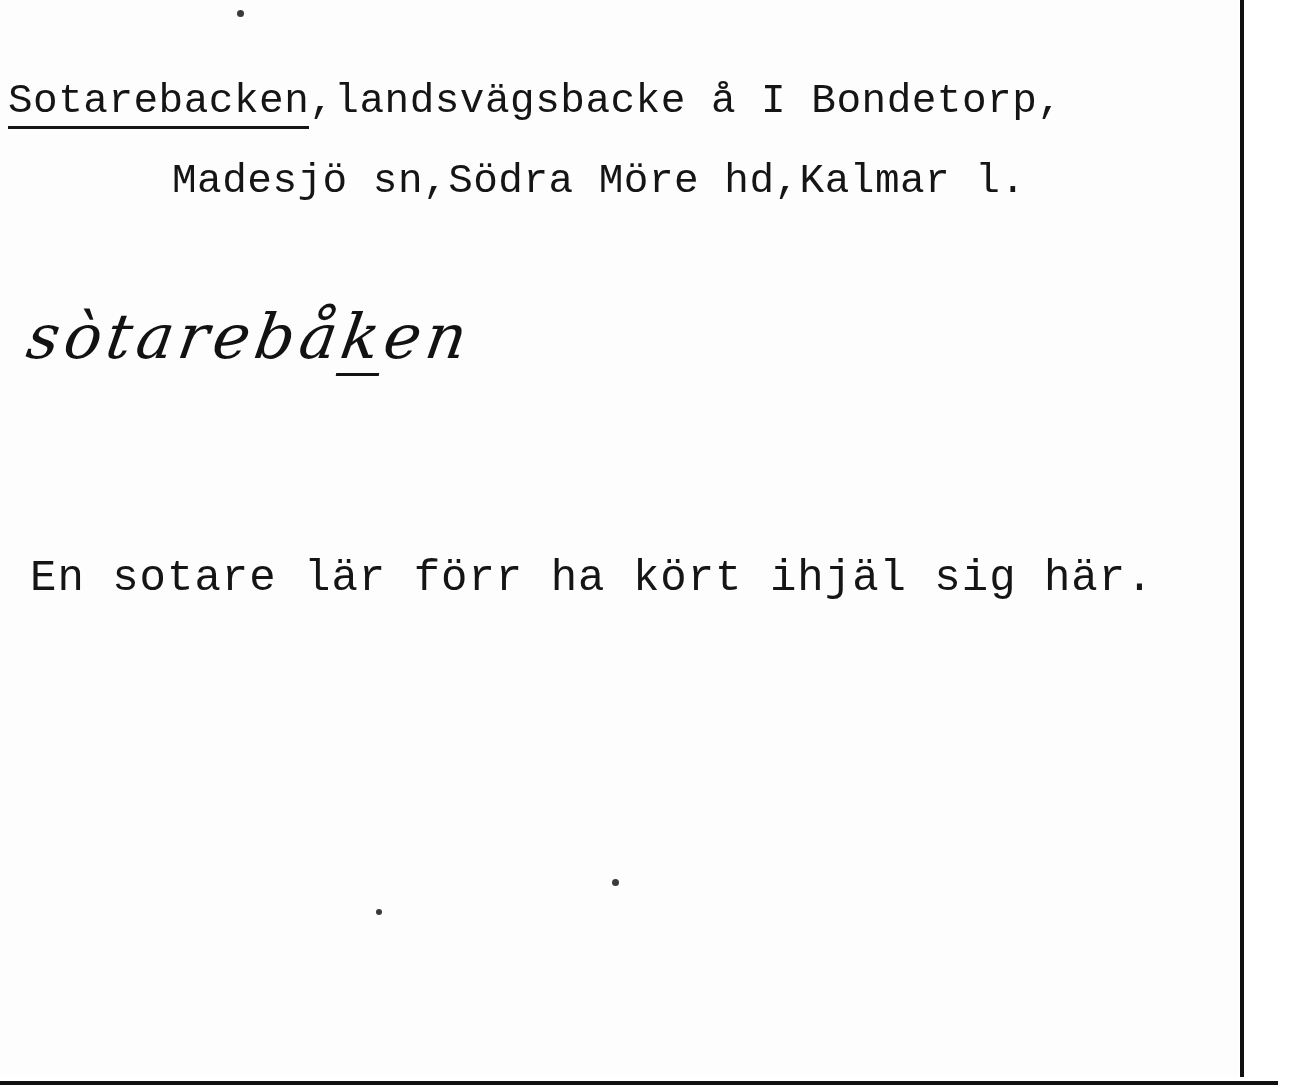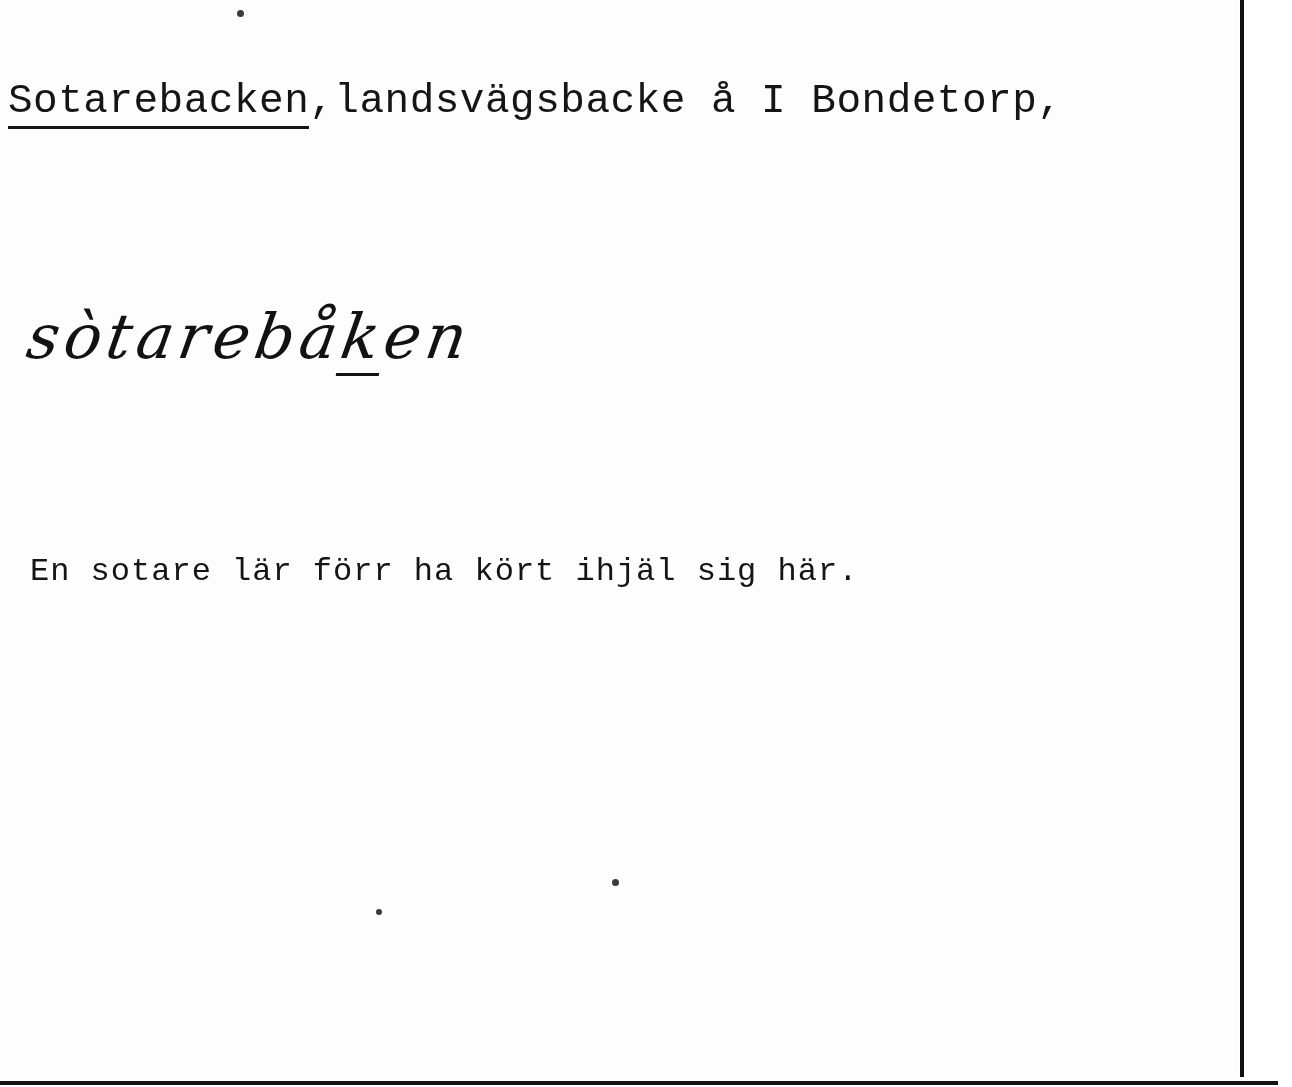--- a/index.html
+++ b/index.html
@@ -98,21 +98,21 @@
     transform: skewX(-9deg);
     white-space: pre;
   }
   #pronunciation .marked {
     border-bottom: 3px solid #121212;
   }
 
   #body-text {
     left: 30px;
     top: 553px;
-    font-size: 32px;
+    font-size: 44px;
     letter-spacing: 1px;
   }
 
   #signature {
     left: 512px;
     top: 946px;
     font-size: 41px;
     letter-spacing: 1px;
   }
 
@@ -130,20 +130,21 @@
 <body>
 
 <div id="card">
 
   <div class="speck" id="speck-top"></div>
   <div class="speck" id="speck-mid"></div>
   <div class="speck" id="speck-low"></div>
 
   <div class="tw" id="heading-line1"><span class="keyword">Sotarebacken</span><span>,landsvägsbacke å I Bondetorp,</span></div>
 
+  <div class="tw" id="heading-line2">Madesjö sn,Södra Möre hd,Kalmar l.</div>
 
   <div id="pronunciation"><span>sòtarebå</span><span class="marked">k</span><span>en</span></div>
 
   <div class="tw" id="body-text">En sotare lär förr ha kört ihjäl sig här.</div>
 
 
   <div class="scan-edge-right"></div>
   <div class="scan-edge-bottom"></div>
 </div>
 

